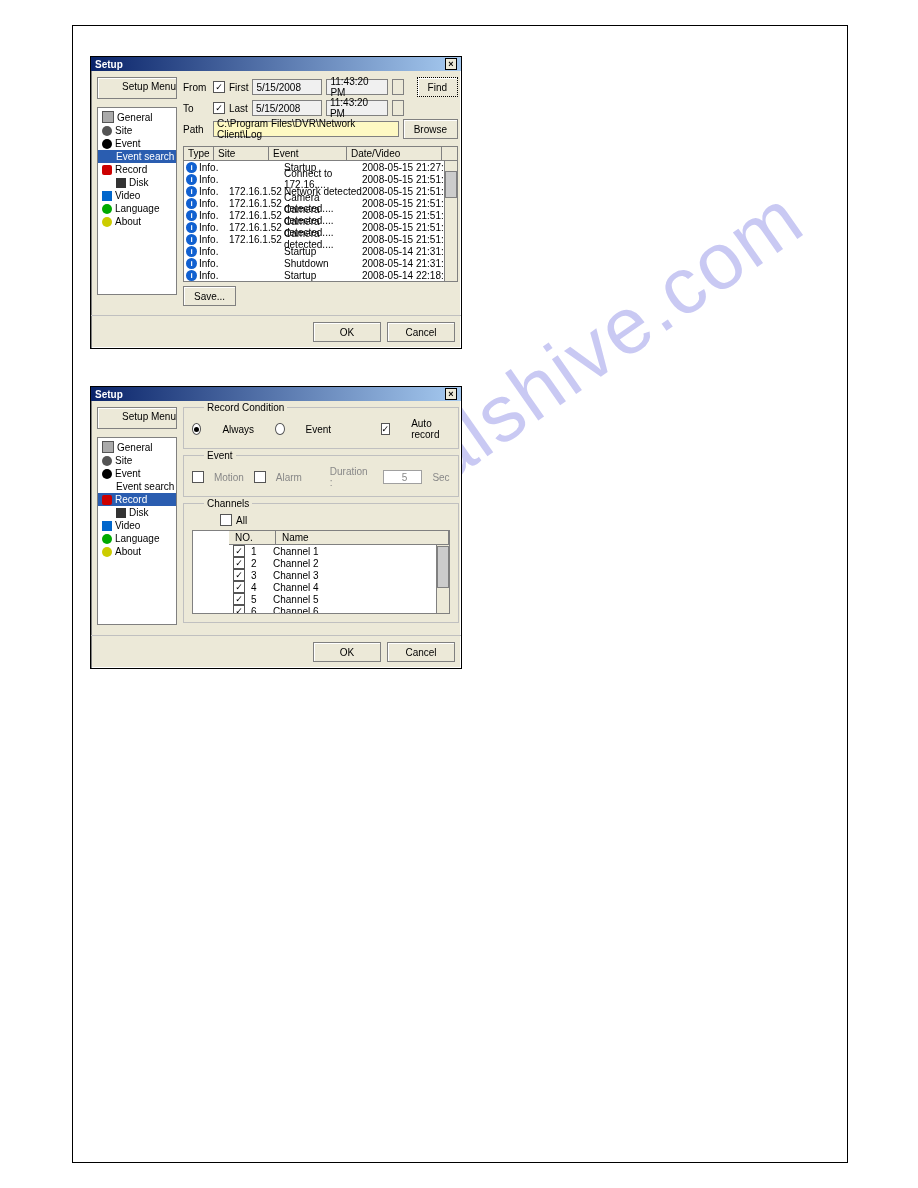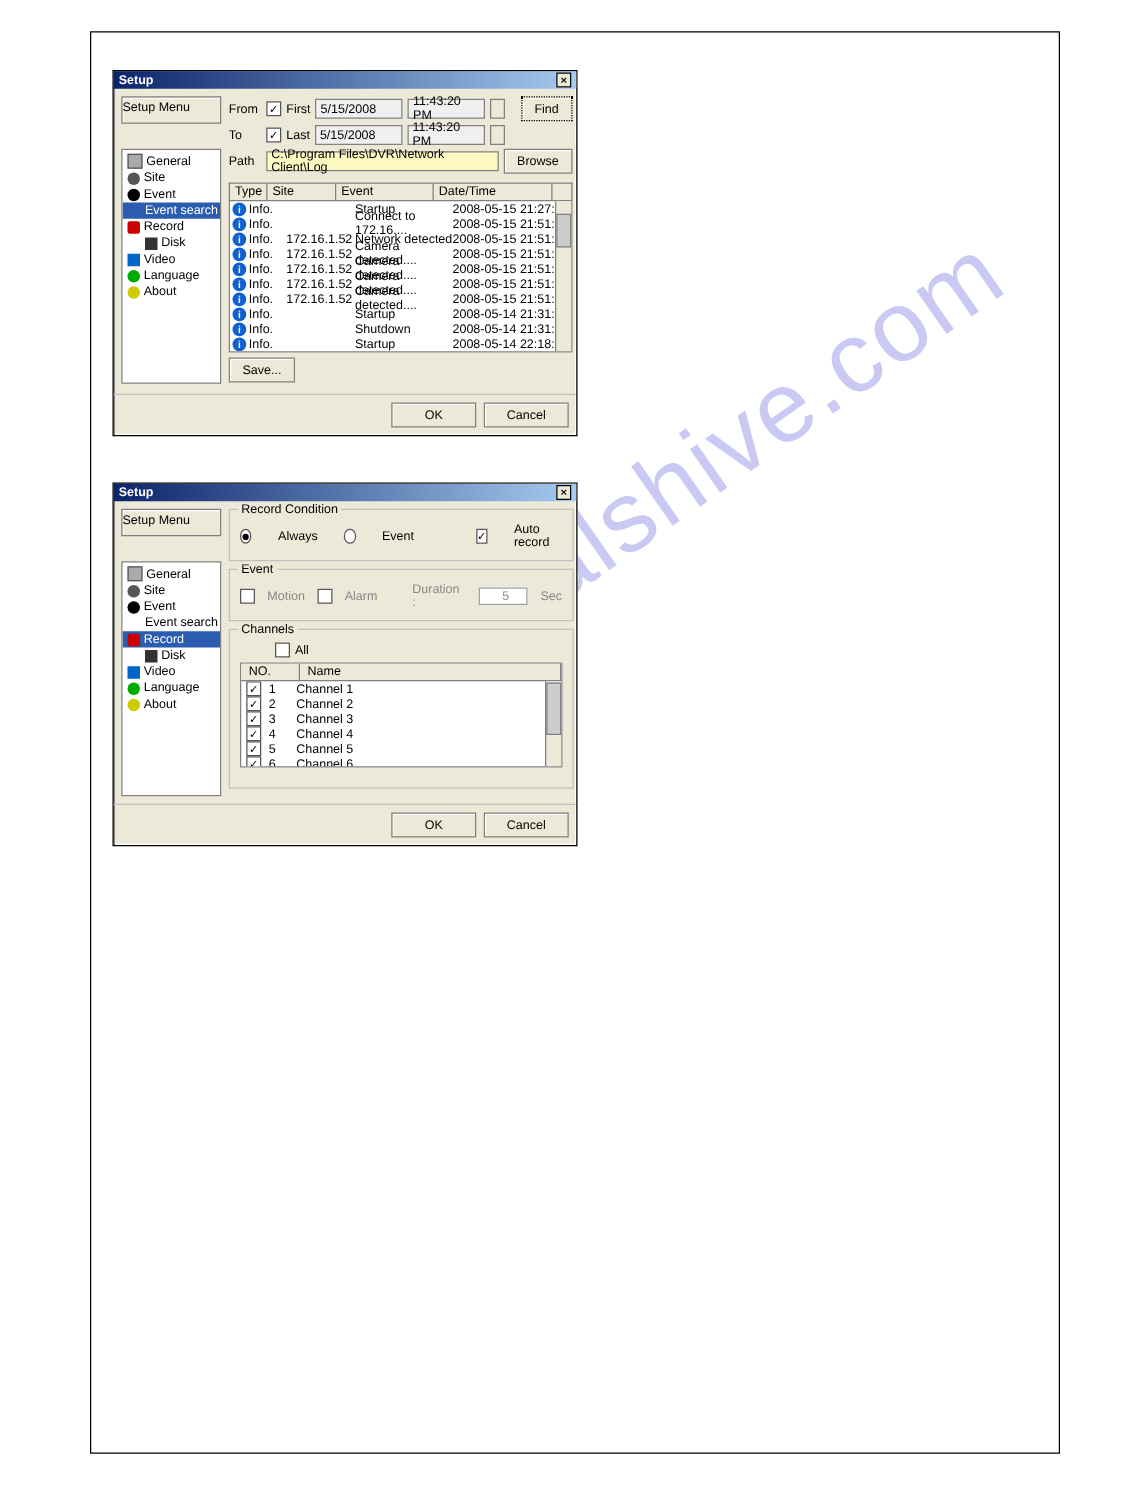--- a/index.html
+++ b/index.html
@@ -73,23 +73,23 @@
     gap: 6px;
   }
   .setupmenu-btn {
     display: block;
     width: 78px;
     height: 20px;
     background: #ece9d8;
     border: 1px solid #808080;
     box-shadow: 1px 1px 0 #fff inset;
     font-size: 10px;
-    text-align: left;
+    text-align: right;
     line-height: 18px;
-    margin-bottom: 20px;
+    margin-bottom: 8px;
   }
   .tree {
     width: 80px;
     height: 188px;
     border: 1px solid #808080;
     background: #fff;
     padding: 2px 0;
     font-size: 10px;
     overflow: hidden;
     box-sizing: border-box;
@@ -253,41 +253,42 @@
   
   .groupbox {
     border: 1px solid #c0c0c0;
     padding: 6px 8px 8px 8px;
     margin-bottom: 6px;
     position: relative;
   }
   .groupbox .legend {
     position: absolute;
     top: -6px;
-    left: 6px;
+    left: 20px;
     background: #ece9d8;
     padding: 0 3px;
     font-size: 10px;
   }
   .radio {
     width: 10px; height: 10px; border-radius: 50%;
     border: 1px solid #555; background: #fff;
     display: inline-flex; align-items: center; justify-content: center;
   }
   .radio.sel::after { content:""; width:5px; height:5px; border-radius:50%; background:#000; }
   .disabled { color: #888; }
   .durin {
     width: 40px; border: 1px solid #a0a0a0; background: #fff; height: 14px;
     text-align: right; padding: 0 14px 0 4px; font-size: 10px; line-height: 14px;
     position: relative; box-sizing: border-box;
   }
   .chlist {
     border: 1px solid #808080;
     background: #fff;
     margin-top: 4px;
+    padding-left: 36px;
   }
   .chhdr {
     display: flex;
     background: #ece9d8;
     border-bottom: 1px solid #808080;
     font-size: 10px;
   }
   .chhdr .h { border-right: 1px solid #808080; padding: 1px 6px; }
   .chbody {
     height: 68px;
@@ -378,21 +379,21 @@
         <div class="row">
           <span class="lbl">Path</span>
           <span class="pathin">C:\Program Files\DVR\Network Client\Log</span>
           <span class="btn">Browse</span>
         </div>
 
         <div class="lvhdr">
           <span class="col col-type">Type</span>
           <span class="col col-site">Site</span>
           <span class="col col-event">Event</span>
-          <span class="col col-date">Date/Time</span>
+          <span class="col col-date">Date/Video</span>
         </div>
         <div class="lvbody">
           <div id="lv1rows">
               <div class="lvrow">
                 <span class="cicon">i</span>
                 <span class="col-type">Info.</span>
                 <span class="col-site"></span>
                 <span class="col-event">Startup</span>
                 <span class="col-date">2008-05-15 21:27:26</span>
               </div>

